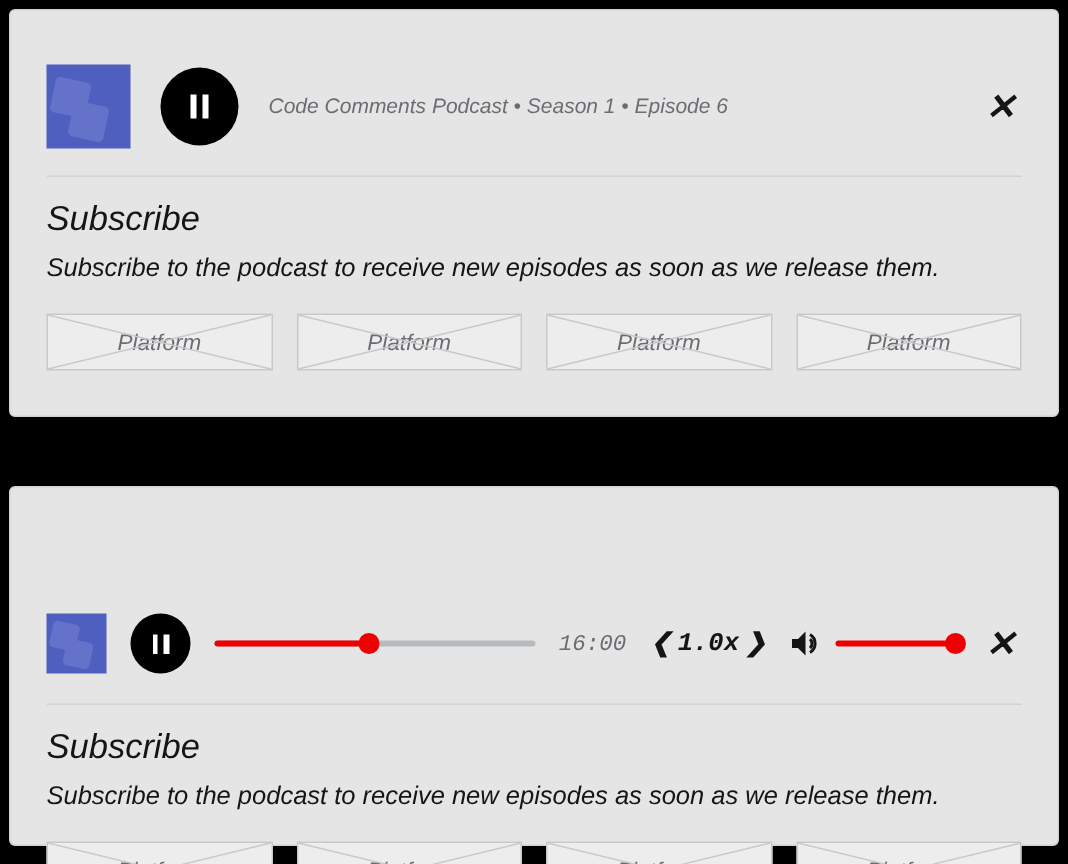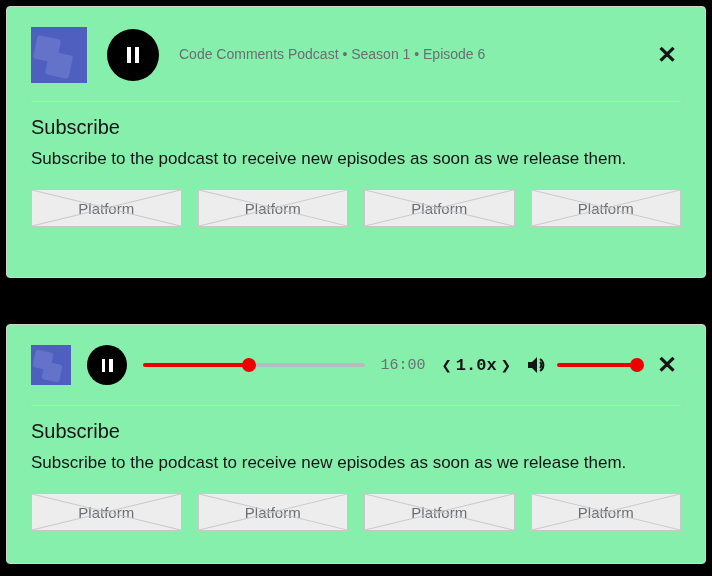--- a/index.html
+++ b/index.html
@@ -4,24 +4,25 @@
 <style>
   * { box-sizing: border-box; margin: 0; padding: 0; }
   body {
     font-family: -apple-system, BlinkMacSystemFont, "Segoe UI", Helvetica, Arial, sans-serif;
     background: #000;
     width: 712px;
     height: 576px;
     overflow: hidden;
   }
   .card {
-    background: #86efac;
+    background: #e5e5e5;
     border: 1px solid #d2d2d2;
     border-radius: 4px;
-    padding: 20px 24px 24px 24px;
+    padding: 36px 24px 24px 24px;
+    font-style: italic;
   }
   .card1 { margin: 6px 6px 0 6px; height: 272px; }
   .card2 { margin: 46px 6px 0 6px; height: 240px; }
 
   .header-row {
     display: flex;
     align-items: center;
     gap: 20px;
   }
   .thumb {
@@ -86,21 +87,21 @@
   }
 
   hr.sep {
     border: none;
     border-top: 1px solid #d2d2d2;
     margin: 18px 0 14px 0;
   }
   .card2 hr.sep { margin-top: 20px; }
 
   .sub-heading {
-    font-size: 20px;
+    font-size: 23px;
     font-weight: 500;
     color: #151515;
     margin-bottom: 10px;
   }
   .sub-text {
     font-size: 17px;
     color: #151515;
     margin-bottom: 20px;
   }
 
@@ -125,20 +126,21 @@
     position: absolute;
     inset: 0;
     width: 100%; height: 100%;
   }
 
   
   .controls-row {
     display: flex;
     align-items: center;
     gap: 16px;
+    margin-top: 48px;
   }
   .progress {
     flex: 1;
     height: 14px;
     position: relative;
   }
   .progress .track {
     position: absolute;
     left: 0; right: 0; top: 50%;
     height: 4px;

